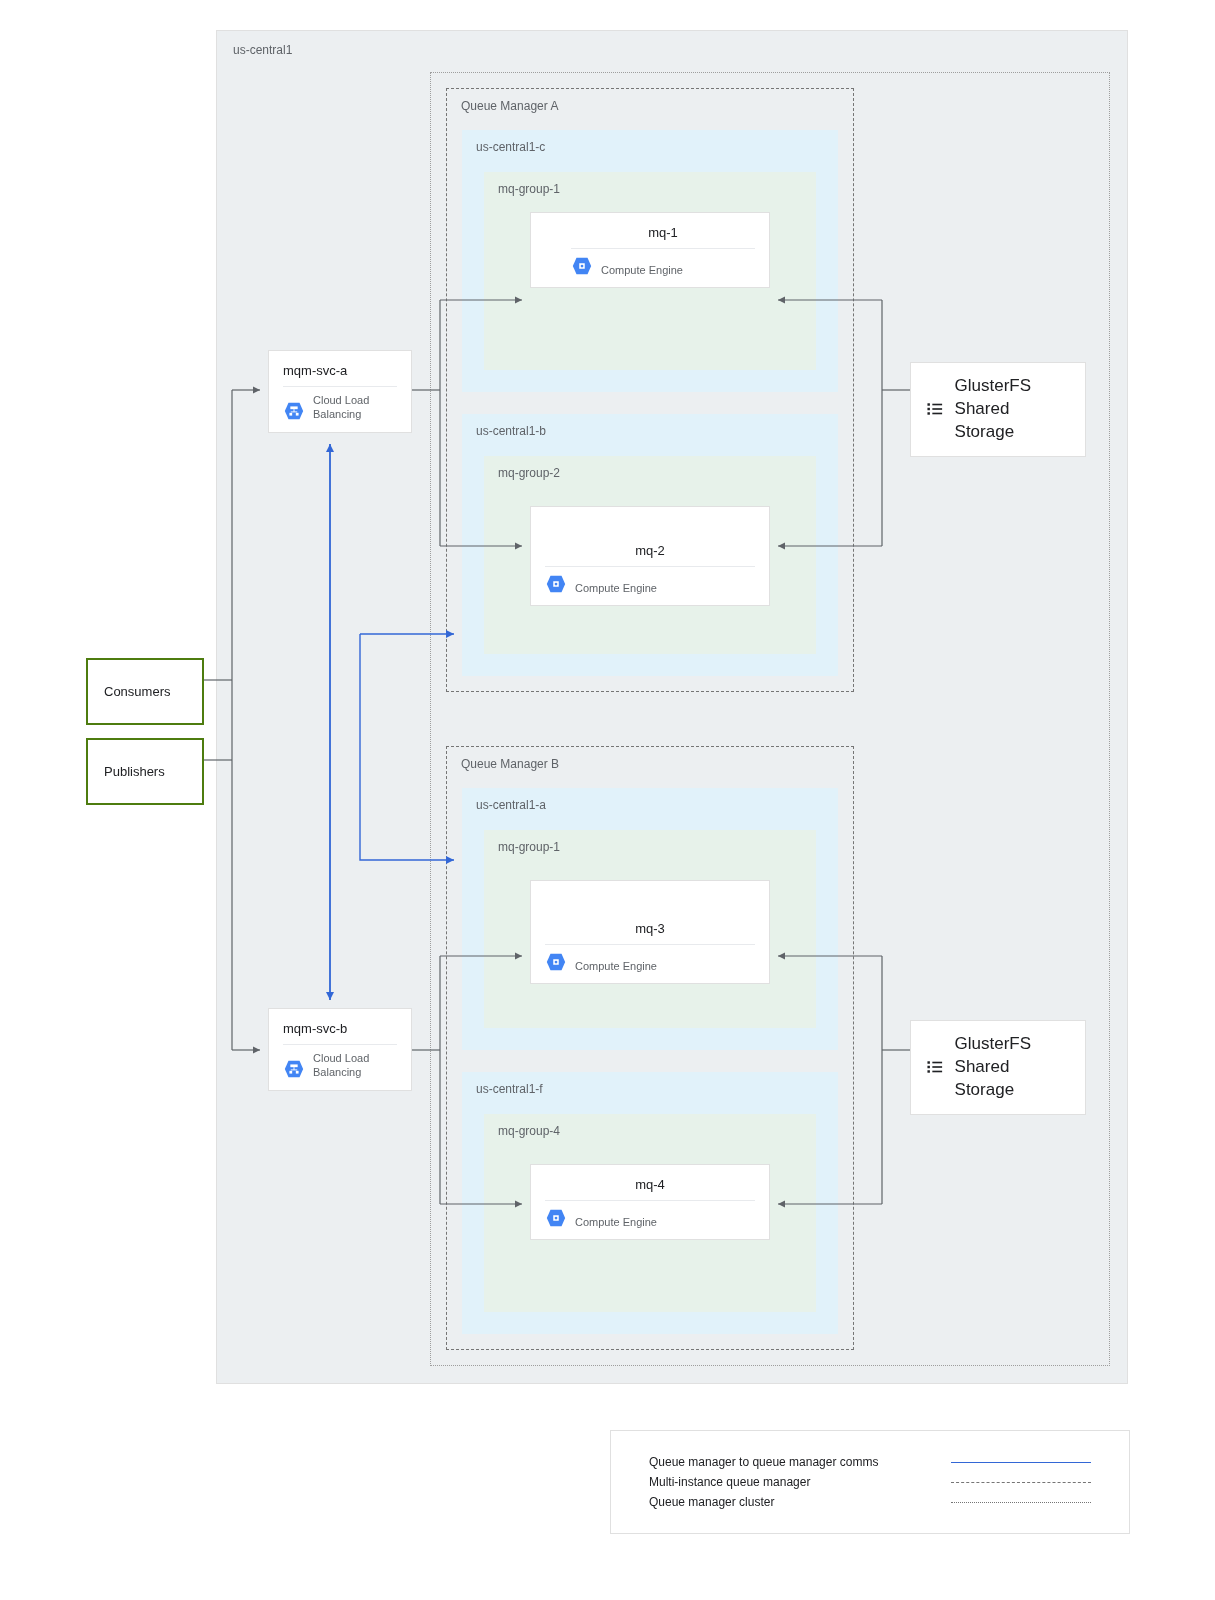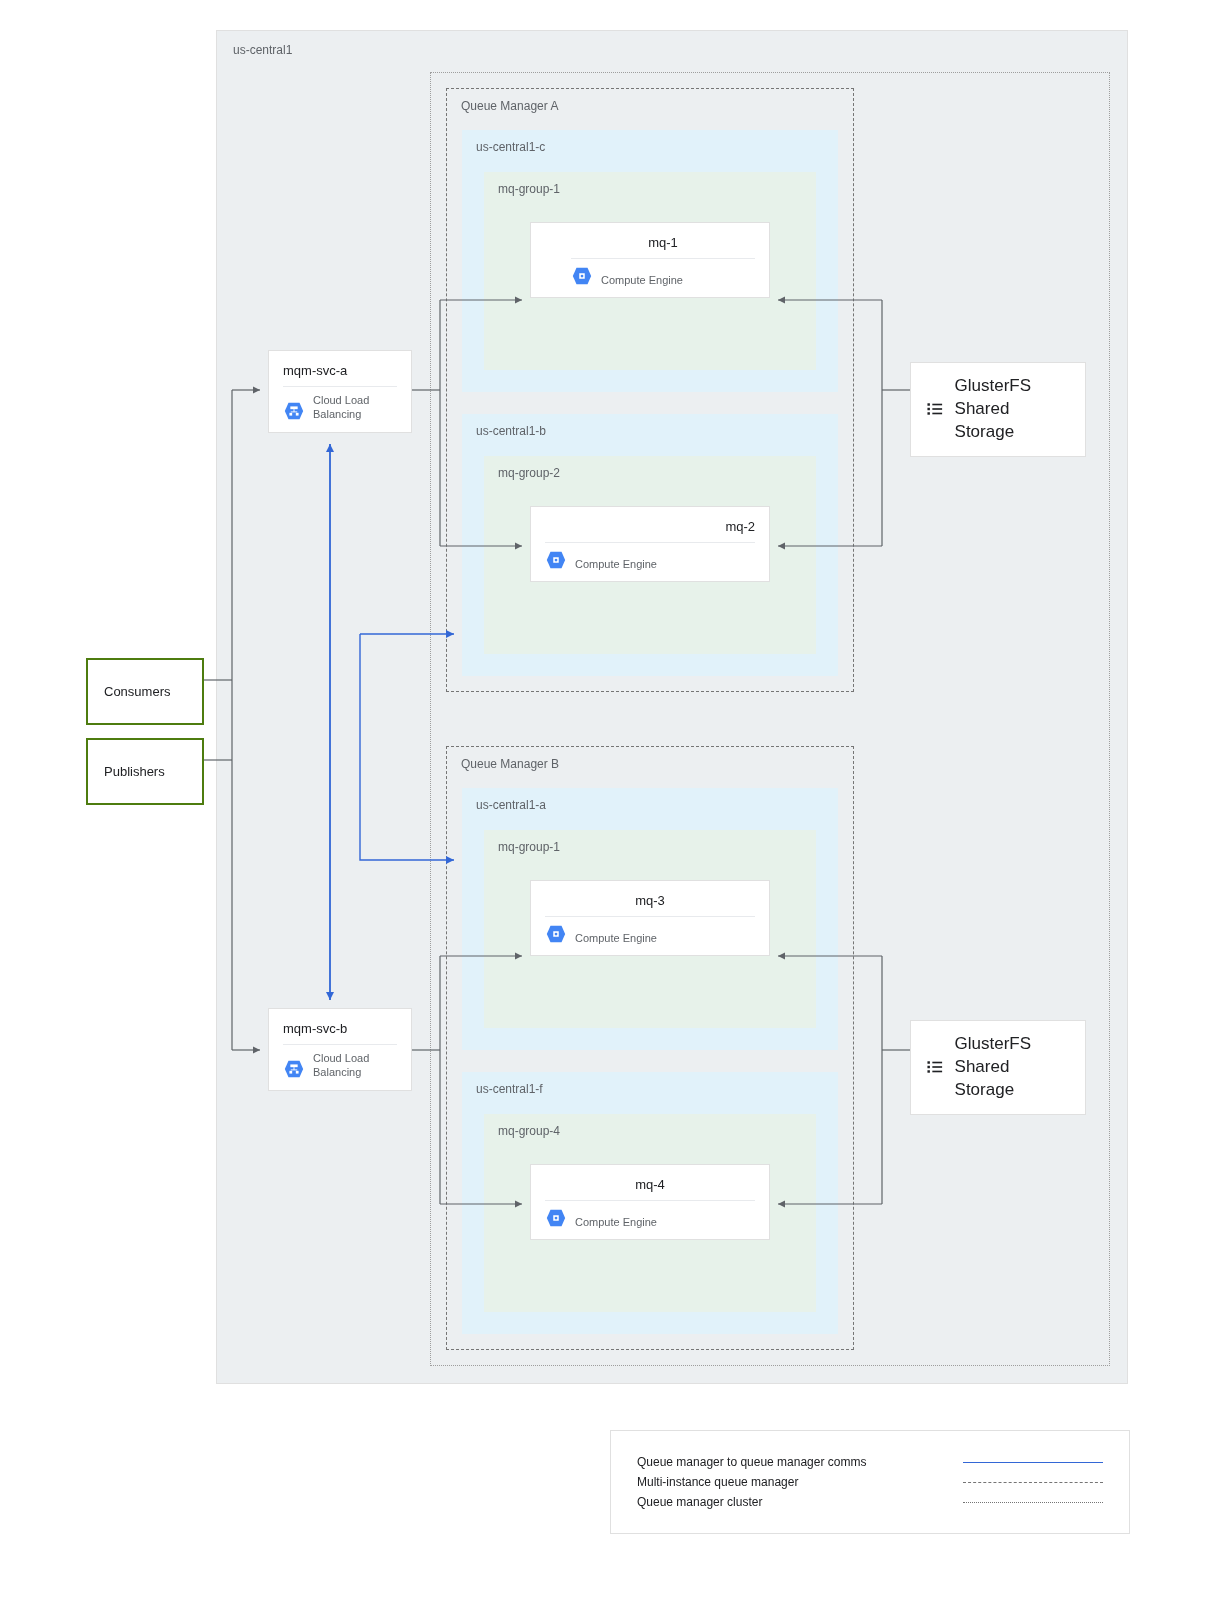--- a/index.html
+++ b/index.html
@@ -17,21 +17,21 @@
   .node { position: absolute; background: #fff; border: 1px solid #e0e0e0; padding: 12px 14px 10px; }
   .node-title { font-size: 13px; color: #202124; font-weight: 500; }
   .node-divider { border: none; border-top: 1px solid #e8eaed; margin: 8px 0 6px; }
   .node-sub { display: flex; align-items: flex-end; gap: 8px; }
   .node-sub-text { font-size: 11px; color: #5f6368; line-height: 1.3; }
   .gcp-hex { width: 22px; height: 22px; flex-shrink: 0; }
   .simple-node { position: absolute; background: #fff; border: 2px solid #4d7c0f; padding: 24px 16px; font-size: 13px; color: #202124; }
   .storage-node { position: absolute; background: #fff; border: 1px solid #e0e0e0; padding: 12px 14px; display: flex; align-items: center; gap: 10px; }
   .storage-text { font-size: 17px; color: #202124; line-height: 1.35; }
   .legend { position: absolute; background: #fff; border: 1px solid #e0e0e0; padding: 18px 22px; width: 520px; }
-  .legend-row { display: flex; align-items: center; justify-content: space-between; margin: 6px 4px; }
+  .legend-row { display: flex; align-items: center; justify-content: space-between; margin: 6px 16px; }
   .legend-label { font-size: 12px; color: #202124; }
   .legend-swatch { width: 140px; height: 0; }
   .swatch-solid { border-top: 1.5px solid #3367d6; }
   .swatch-dashed { border-top: 1.5px dashed #757575; }
   .swatch-dotted { border-top: 1.5px dotted #757575; }
   svg.wires { position: absolute; left: 0; top: 0; width: 1215px; height: 1600px; pointer-events: none; }
   .arrow { stroke: #5f6368; stroke-width: 1.2; fill: none; }
   .arrow-blue { stroke: #3367d6; stroke-width: 1.4; fill: none; }
   .ahead { fill: #5f6368; }
   .ahead-blue { fill: #3367d6; }
@@ -50,41 +50,41 @@
   <div class="dashed-box" style="left:446px; top:88px; width:408px; height:604px;">
     <div class="dashed-label">Queue Manager A</div>
   </div>
 
   <div class="zone-box" style="left:462px; top:130px; width:376px; height:262px;">
     <div class="zone-label">us-central1-c</div>
   </div>
   <div class="group-box" style="left:484px; top:172px; width:332px; height:198px;">
     <div class="group-label">mq-group-1</div>
   </div>
-  <div class="node" style="left:530px; top:222px; width:240px;padding-left:40px;">
+  <div class="node" style="left:530px; top:212px; width:240px;padding-left:40px;">
     <div class="node-title" style="text-align:center;">mq-1</div>
     <hr class="node-divider">
     <div class="node-sub">
       <svg class="gcp-hex" viewBox="0 0 24 24">
           <polygon points="6,3 18,3 22,12 18,21 6,21 2,12" fill="#4285f4"></polygon>
           <rect x="9" y="9" width="6" height="6" fill="#fff"></rect>
           <circle cx="12" cy="12" r="1.5" fill="#4285f4"></circle>
         </svg>
       <span class="node-sub-text">Compute Engine</span>
     </div>
   </div>
 
   <div class="zone-box" style="left:462px; top:414px; width:376px; height:262px;">
     <div class="zone-label">us-central1-b</div>
   </div>
   <div class="group-box" style="left:484px; top:456px; width:332px; height:198px;">
     <div class="group-label">mq-group-2</div>
   </div>
   <div class="node" style="left:530px; top:506px; width:240px;">
-    <div class="node-title" style="text-align:right;">mq-2</div>
+    <div class="node-title" style="text-align:center;margin-top:24px;">mq-2</div>
     <hr class="node-divider">
     <div class="node-sub">
       <svg class="gcp-hex" viewBox="0 0 24 24">
           <polygon points="6,3 18,3 22,12 18,21 6,21 2,12" fill="#4285f4"></polygon>
           <rect x="9" y="9" width="6" height="6" fill="#fff"></rect>
           <circle cx="12" cy="12" r="1.5" fill="#4285f4"></circle>
         </svg>
       <span class="node-sub-text">Compute Engine</span>
     </div>
   </div>
@@ -93,21 +93,21 @@
     <div class="dashed-label">Queue Manager B</div>
   </div>
 
   <div class="zone-box" style="left:462px; top:788px; width:376px; height:262px;">
     <div class="zone-label">us-central1-a</div>
   </div>
   <div class="group-box" style="left:484px; top:830px; width:332px; height:198px;">
     <div class="group-label">mq-group-1</div>
   </div>
   <div class="node" style="left:530px; top:880px; width:240px;">
-    <div class="node-title" style="text-align:center;">mq-3</div>
+    <div class="node-title" style="text-align:center;margin-top:28px;">mq-3</div>
     <hr class="node-divider">
     <div class="node-sub">
       <svg class="gcp-hex" viewBox="0 0 24 24">
           <polygon points="6,3 18,3 22,12 18,21 6,21 2,12" fill="#4285f4"></polygon>
           <rect x="9" y="9" width="6" height="6" fill="#fff"></rect>
           <circle cx="12" cy="12" r="1.5" fill="#4285f4"></circle>
         </svg>
       <span class="node-sub-text">Compute Engine</span>
     </div>
   </div>

